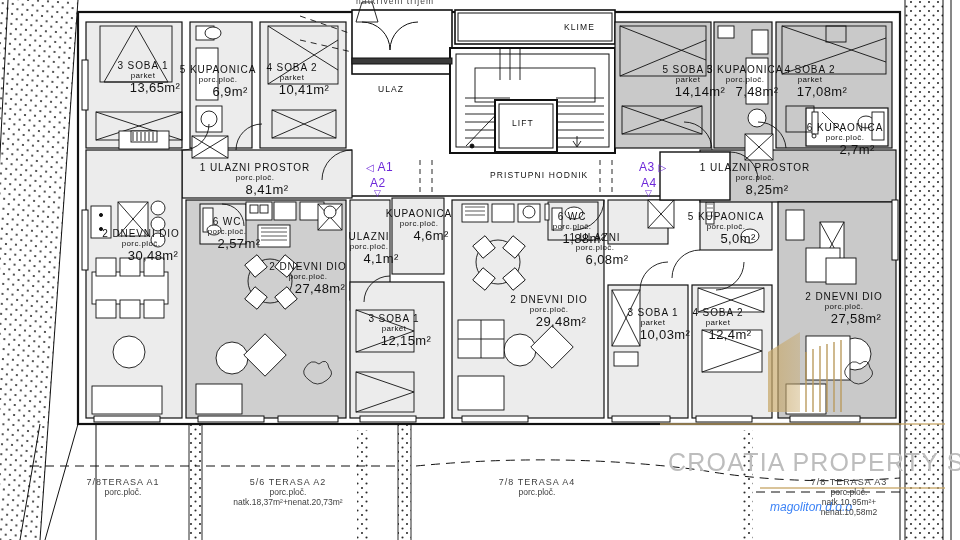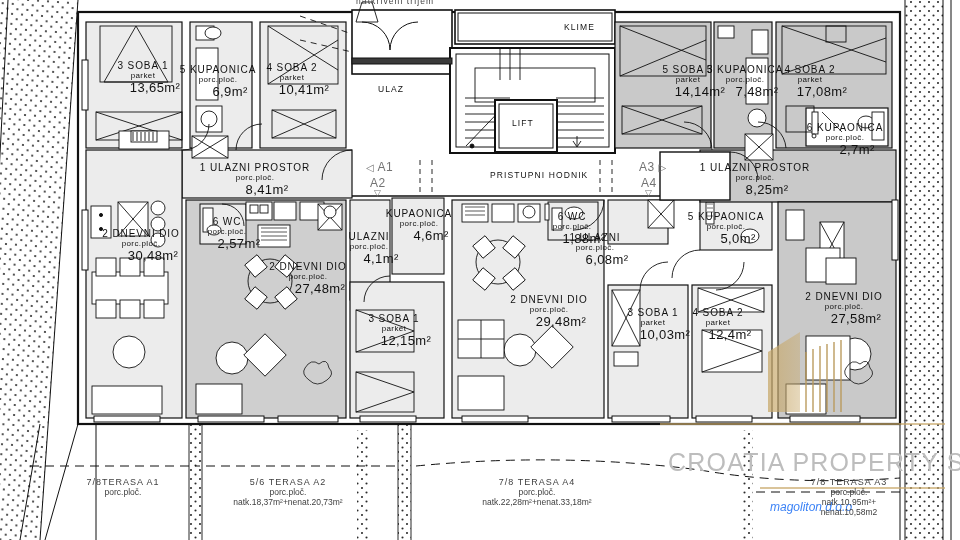--- a/index.html
+++ b/index.html
@@ -10,21 +10,21 @@
   svg#plan{position:absolute;left:0;top:0;width:960px;height:540px;}
 
   .lbl{position:absolute;text-align:center;color:#111;
        font-family:"Liberation Sans", sans-serif;
        letter-spacing:.4px;white-space:nowrap;pointer-events:none;}
   .lbl .n{display:block;font-size:10px;letter-spacing:.9px;}
   .lbl .f{display:block;font-size:8px;}
   .lbl .a{display:block;font-size:13px;margin-left:24px;}
   .plain{position:absolute;font-size:8.5px;letter-spacing:1.1px;color:#111;
          white-space:nowrap;}
-  .mark{position:absolute;font-size:12px;letter-spacing:.5px;color:#737373;
+  .mark{position:absolute;font-size:12px;letter-spacing:.5px;color:#6d28d9;
         white-space:nowrap;font-family:"Liberation Sans", sans-serif;}
   .terr{position:absolute;text-align:center;color:#404040;white-space:nowrap;}
   .terr .t1{display:block;font-size:9px;letter-spacing:1px;}
   .terr .t2{display:block;font-size:8.5px;}
   .terr .t3{display:block;font-size:8.5px;}
 
   #wm{position:absolute;left:668px;top:448px;
       font-size:25px;letter-spacing:1.2px;color:#bdbdbd;
       font-family:"Liberation Sans", sans-serif;white-space:nowrap;}
   #wm2{position:absolute;left:770px;top:500px;font-size:12px;
@@ -502,21 +502,20 @@
         <span class="t2">porc.ploč.</span>
       </div>
       <div class="terr" style="left: 178px; top: 477px; width: 220px;">
         <span class="t1">5/6  TERASA A2</span>
         <span class="t2">porc.ploč.</span>
         <span class="t3">natk.18,37m²+nenat.20,73m²</span>
       </div>
       <div class="terr" style="left: 427px; top: 477px; width: 220px;">
         <span class="t1">7/8  TERASA A4</span>
         <span class="t2">porc.ploč.</span>
-        <span class="t3">natk.22,28m²+nenat.33,18m²</span>
       </div>
       <div class="terr" style="left: 739px; top: 477px; width: 220px;">
         <span class="t1">7/8  TERASA A3</span>
         <span class="t2">porc.ploč.</span>
         <span class="t3">natk.10,95m²+</span>
         <span class="t3">nenat.10,58m2</span>
       </div>
     </div>
 
 </div>

